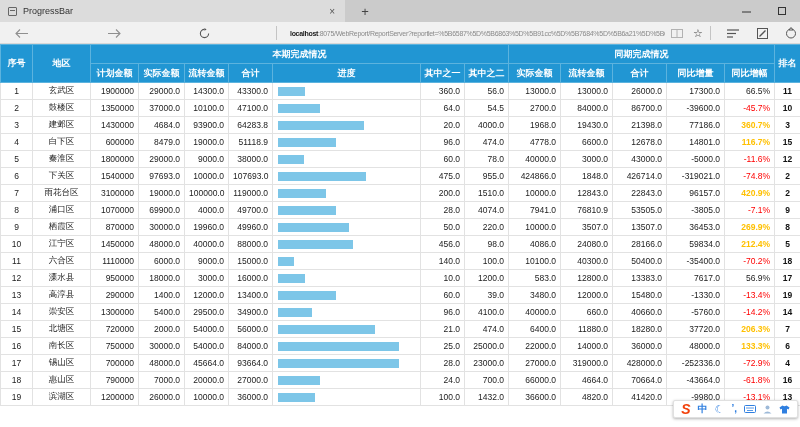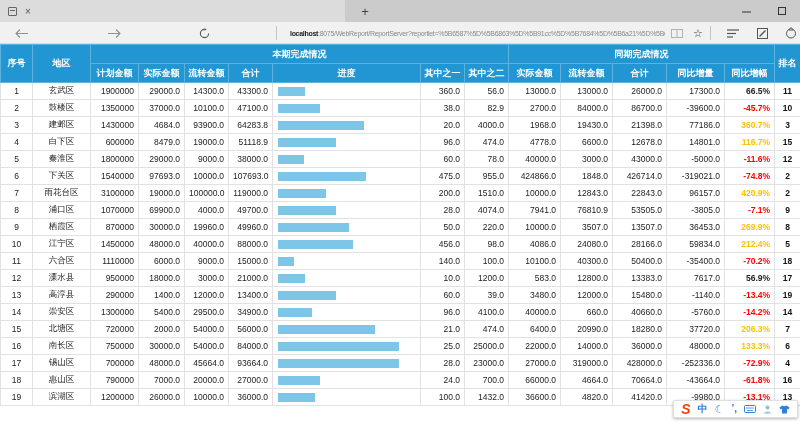--- a/index.html
+++ b/index.html
@@ -28,41 +28,42 @@
 
   
   table { border-collapse:collapse; table-layout:fixed; width:800px; }
   thead th { background:#2196d3; color:#fff; font-weight:bold; font-size:9px;
     border:1px solid #5cb3de; height:19px; text-align:center; overflow:hidden; }
   tbody td { border:1px solid #e2e2e2; height:17px; font-size:8.5px; color:#222;
     padding:0 4px; white-space:nowrap; overflow:hidden; }
   td.num { text-align:right; }
   td.ctr { text-align:center; }
   td.rank { font-weight:bold; color:#111; }
-  td.rate { font-weight:bold; }
-  td.rate.neg { color:#fe0000; font-weight:bold; }
+  td.rate { font-weight:normal; }
+  td.rate.neg { color:#fe0000; font-weight:normal; }
   td.rate.pos { color:#ffc000; font-weight:bold; }
   td.bar-cell { padding:0 5px; }
   .pbar { height:9px; background:#7dc6e8; }
 
   
   .ime { position:absolute; right:2px; bottom:9px; height:18px; background:#fff;
     border:1px solid #e0e0e0; border-radius:2px; box-shadow:0 1px 3px rgba(0,0,0,.3);
     display:flex; align-items:center; gap:7px; padding:0 7px; }
   .ime .s-logo { font-size:14px; font-weight:900; font-style:italic; color:#f2420c;
     text-shadow:0 0 1px #fff; line-height:1; }
   .ime .blue { color:#2f7fe0; font-size:10px; font-weight:bold; line-height:1; }
   .ime svg { display:block; }
 </style>
 </head>
 <body>
 
 <div class="tabbar">
   <div class="tab">
     <span class="favicon"></span>
+    <span class="tab-title">ProgressBar</span>
     <span class="tab-close">×</span>
   </div>
   <div class="newtab">+</div>
   <div class="wincontrols">
     <div class="winbtn">
       <svg width="9" height="9" viewBox="0 0 9 9">
           <line x1="0" y1="5" x2="9" y2="5" stroke="#333" stroke-width="1"></line>
         </svg>
     </div>
     <div class="winbtn">
@@ -188,22 +189,22 @@
       <tr>
         <td class="ctr">2</td>
         <td class="ctr">鼓楼区</td>
         <td class="num">1350000</td>
         <td class="num">37000.0</td>
         <td class="num">10100.0</td>
         <td class="num">47100.0</td>
         <td class="bar-cell">
           <div class="pbar" style="width: 31%;"></div>
         </td>
-        <td class="num">38.0</td>
-        <td class="num">82.9</td>
+        <td class="num">64.0</td>
+        <td class="num">54.5</td>
         <td class="num">2700.0</td>
         <td class="num">84000.0</td>
         <td class="num">86700.0</td>
         <td class="num">-39600.0</td>
         <td class="num rate neg">-45.7%</td>
         <td class="ctr rank">10</td>
       </tr>
       <tr>
         <td class="ctr">3</td>
         <td class="ctr">建邺区</td>
@@ -374,21 +375,21 @@
         <td class="num">-35400.0</td>
         <td class="num rate neg">-70.2%</td>
         <td class="ctr rank">18</td>
       </tr>
       <tr>
         <td class="ctr">12</td>
         <td class="ctr">溧水县</td>
         <td class="num">950000</td>
         <td class="num">18000.0</td>
         <td class="num">3000.0</td>
-        <td class="num">21000.0</td>
+        <td class="num">16000.0</td>
         <td class="bar-cell">
           <div class="pbar" style="width: 20%;"></div>
         </td>
         <td class="num">10.0</td>
         <td class="num">1200.0</td>
         <td class="num">583.0</td>
         <td class="num">12800.0</td>
         <td class="num">13383.0</td>
         <td class="num">7617.0</td>
         <td class="num rate">56.9%</td>
@@ -402,21 +403,21 @@
         <td class="num">12000.0</td>
         <td class="num">13400.0</td>
         <td class="bar-cell">
           <div class="pbar" style="width: 42%;"></div>
         </td>
         <td class="num">60.0</td>
         <td class="num">39.0</td>
         <td class="num">3480.0</td>
         <td class="num">12000.0</td>
         <td class="num">15480.0</td>
-        <td class="num">-1140.0</td>
+        <td class="num">-1330.0</td>
         <td class="num rate neg">-13.4%</td>
         <td class="ctr rank">19</td>
       </tr>
       <tr>
         <td class="ctr">14</td>
         <td class="ctr">崇安区</td>
         <td class="num">1300000</td>
         <td class="num">5400.0</td>
         <td class="num">29500.0</td>
         <td class="num">34900.0</td>
@@ -438,21 +439,21 @@
         <td class="num">720000</td>
         <td class="num">2000.0</td>
         <td class="num">54000.0</td>
         <td class="num">56000.0</td>
         <td class="bar-cell">
           <div class="pbar" style="width: 71%;"></div>
         </td>
         <td class="num">21.0</td>
         <td class="num">474.0</td>
         <td class="num">6400.0</td>
-        <td class="num">20990.0</td>
+        <td class="num">11880.0</td>
         <td class="num">18280.0</td>
         <td class="num">37720.0</td>
         <td class="num rate pos">206.3%</td>
         <td class="ctr rank">7</td>
       </tr>
       <tr>
         <td class="ctr">16</td>
         <td class="ctr">南长区</td>
         <td class="num">750000</td>
         <td class="num">30000.0</td>

